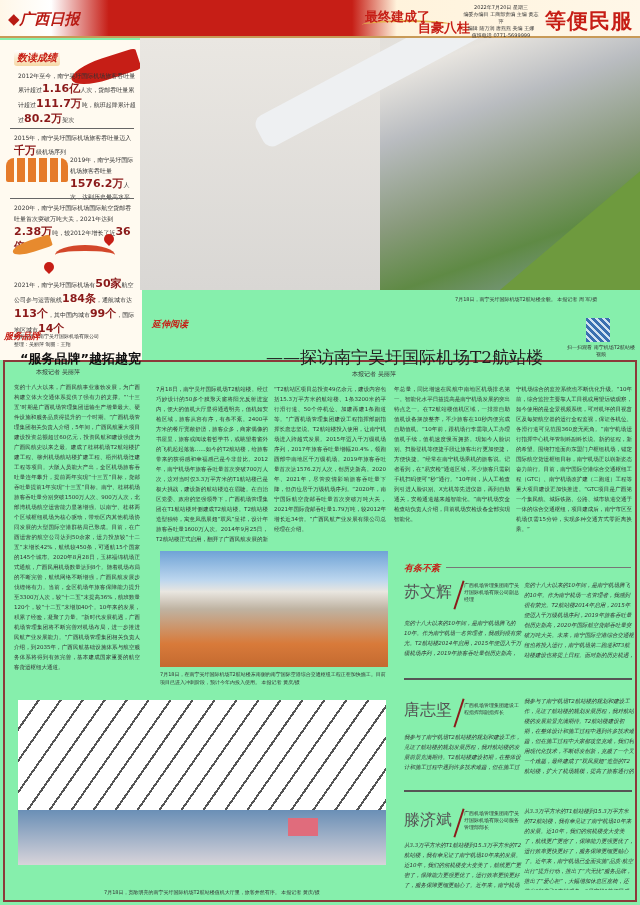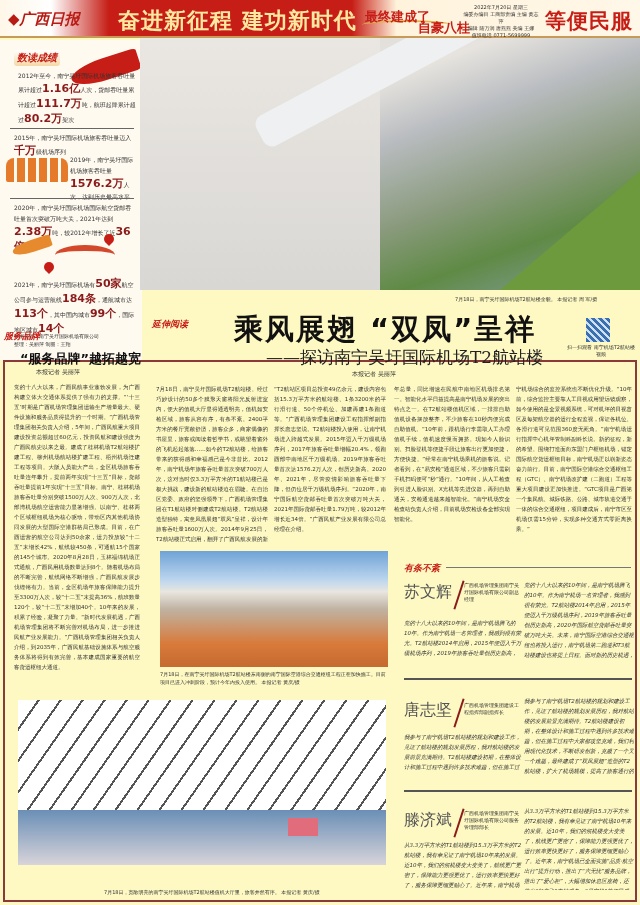--- a/index.html
+++ b/index.html
@@ -1,17 +1,17 @@
 <!DOCTYPE html>
 <html><head>
 <meta charset="utf-8">
 <style>
 *{box-sizing:border-box;margin:0;padding:0}
 body{width:640px;height:905px;background:#f6f1ea;font-family:"DejaVu Sans",sans-serif;position:relative;overflow:hidden;color:#222}
-.page{position:absolute;left:0;top:0;width:640px;height:905px;background:#fef9c3}
+.page{position:absolute;left:0;top:0;width:640px;height:905px;background:#86efac}
 .mast{position:absolute;left:0;top:0;width:640px;height:38px;background:linear-gradient(90deg,#fff7e8 0,#fff 8%,#c61e16 17%,#c61e16 55%,#fff3dc 62%,#fff7e8 100%);border-bottom:2px solid #c89a57}
 .logo{position:absolute;left:8px;top:10px;font:bold 15px "DejaVu Serif",serif;color:#b81b14;font-style:italic}
 .slogan{position:absolute;left:118px;top:6px;font:bold 22px "DejaVu Sans",sans-serif;color:#ffe9a0;letter-spacing:1px}
 .s2a{position:absolute;left:365px;top:8px;font:bold 13px "DejaVu Sans",sans-serif;color:#c61e16}
 .s2b{position:absolute;left:418px;top:19px;font:bold 13px "DejaVu Sans",sans-serif;color:#c61e16}
 .swoosh{position:absolute;left:362px;top:20px;width:90px;height:10px;border-top:2px solid #e4b349;border-radius:50%}
 .meta{position:absolute;left:463px;top:4px;font-size:5px;line-height:7px;color:#333;text-align:center;width:76px}
 .special{position:absolute;left:545px;top:7px;font:bold 21px "DejaVu Sans",sans-serif;color:#c61e16;letter-spacing:1px}
 .left{position:absolute;left:0;top:40px;width:142px;height:320px;background:#fffaf0}
 .sechead{font:bold 10px "DejaVu Sans",sans-serif;color:#c61e16;font-style:italic;background:linear-gradient(#fff,#f6d8a6);display:inline-block;padding:1px 3px;border-radius:3px}
@@ -49,21 +49,20 @@
 .frame{position:absolute;left:3px;top:360px;width:634px;height:542px;border:2px solid #8b3a3a;pointer-events:none}
 .qt{position:absolute;font-size:5.5px;line-height:10px;color:#333;width:105px;font-style:italic}
 </style>
 </head>
 <body>
 
 <div class="page">
 
   <div class="mast">
     <div class="logo">◆广西日报</div>
-    <div class="slogan">奋进新征程  建功新时代</div>
     <div class="swoosh"></div>
     <div class="s2a">最终建成了</div>
     <div class="s2b">自豪八桂</div>
     <div class="meta">
       <div>2022年7月20日  星期三</div>
       <div>编委办编目 工商部责编  主编 黄志萍</div>
       <div>编辑 陆万润 唐燕燕 美编 王娜</div>
       <div>值班电话 0771-5699999</div>
     </div>
     <div class="special"><span>等便民服务</span> | <span>5</span></div>
@@ -103,21 +102,20 @@
   <div class="hero">
     <div class="apron"></div>
     <div class="green"></div>
     <div class="roof"></div>
   </div>
   <div class="cap" style="left:455px;top:296px">7月18日，南宁吴圩国际机场T2航站楼全貌。  本报记者  周  军/摄</div>
 
   <div class="frame"></div>
 
   <div class="kicker">延伸阅读</div>
-  <div class="headline">乘风展翅  “双凤”呈祥</div>
   <div class="subhead">——探访南宁吴圩国际机场T2航站楼</div>
   <div class="byline" style="left:352px;top:370px">本报记者  吴丽萍</div>
   <div class="qr"></div>
   <div class="qrcap">扫一扫观看 南宁机场T2航站楼视频</div>
 
   <div class="col" style="left:156px;top:384px;width:112px;height:162px;overflow:hidden">7月18日，南宁吴圩国际机场T2航站楼。经过巧妙设计的50多个膜形天窗将阳光反射进室内，便大的值机大厅显得通透明亮，值机如安检区域，旅客从容有序，有条不紊。2400平方米的餐厅宽敞舒适，旅客众多，商家偶像的书屋里，旅客或阅读着哲学书，或眺望着窗外的飞机起起落落……如今的T2航站楼，给旅客带来的获得感和幸福感已是今非昔比。2012年，南宁机场年旅客吞吐量首次突破700万人次，这对当时仅3.3万平方米的T1航站楼已是极大挑战，建设新的航站楼迫在眉睫。在自治区党委、政府的坚强领导下，广西机场管理集团在T1航站楼对侧建成T2航站楼。T2航站楼造型独特，寓意凤凰展翅“双凤”呈祥，设计年旅客吞吐量1600万人次。2014年9月25日，T2航站楼正式启用，翻开了广西民航发展的新篇章。</div>
   <div class="col" style="left:274px;top:384px;width:112px;height:162px;overflow:hidden">“T2航站区项目总投资49亿余元，建设内容包括15.3万平方米的航站楼、1条3200米的平行滑行道、50个停机位、加建再建1条跑道等。”广西机场管理集团建设工程指挥部副指挥长唐志坚说。T2航站楼投入使用，让南宁机场进入跨越式发展。2015年迈入千万级机场序列，2017年旅客吞吐量增幅20.4%，领跑西部中南地区千万级机场。2019年旅客吞吐量首次达1576.2万人次，创历史新高。2020年、2021年，尽管疫情影响旅客吞吐量下降，但仍位居千万级机场序列。“2020年，南宁国际航空货邮吞吐量首次突破万吨大关，2021年国际货邮吞吐量1.79万吨，较2012年增长近34倍。”广西民航产业发展有限公司总经理在介绍。</div>
   <div class="col" style="left:394px;top:384px;width:116px;height:162px;overflow:hidden">年总量，同比增速在民航中南地区机场排名第一。智能化水平日益提高是南宁机场发展的突出特点之一。在T2航站楼值机区域，一排排自助值机设备摆放整齐，不少旅客在10秒内便完成自助值机。“10年前，跟机场行李需取人工办理值机手续，值机速度慢而拥挤。现如今人脸识别、扫脸登机等便捷手段让旅客出行更加便捷，方便快捷。”经常在南宁机场乘机的旅客说。记者看到，在“易安检”通道区域，不少旅客只需刷手机扫码便可“秒”通行。“10年间，从人工检查到引进人脸识别、X光机等先进仪器，再到自助通关，安检通道越来越智能化。”南宁机场安全检查站负责人介绍，目前机场安检设备全部实现智能化。</div>
   <div class="col" style="left:516px;top:384px;width:116px;height:162px;overflow:hidden">宁机场综合的监控系统也不断优化升级。“10年前，综合监控主要靠人工目视或用望远镜观察，如今使用的是全景视频系统，可对机坪的目视盲区及每架航空器的运行全程监视，保证各机位、各滑行道可见范围360度无死角。”南宁机场运行指挥中心机坪管制科副科长说。新的征程，新的希望。围绕打造面向东盟门户枢纽机场，锚定国际航空货运枢纽目标，南宁机场正以崭新姿态奋力前行。目前，南宁国际空港综合交通枢纽工程（GTC）、南宁机场改扩建（二跑道）工程等重大项目建设正加快推进。“GTC项目是广西第一个集民航、城际铁路、公路、城市轨道交通于一体的综合交通枢纽，项目建成后，南宁市区至机场仅需15分钟，实现多种交通方式零距离换乘。”</div>
 

